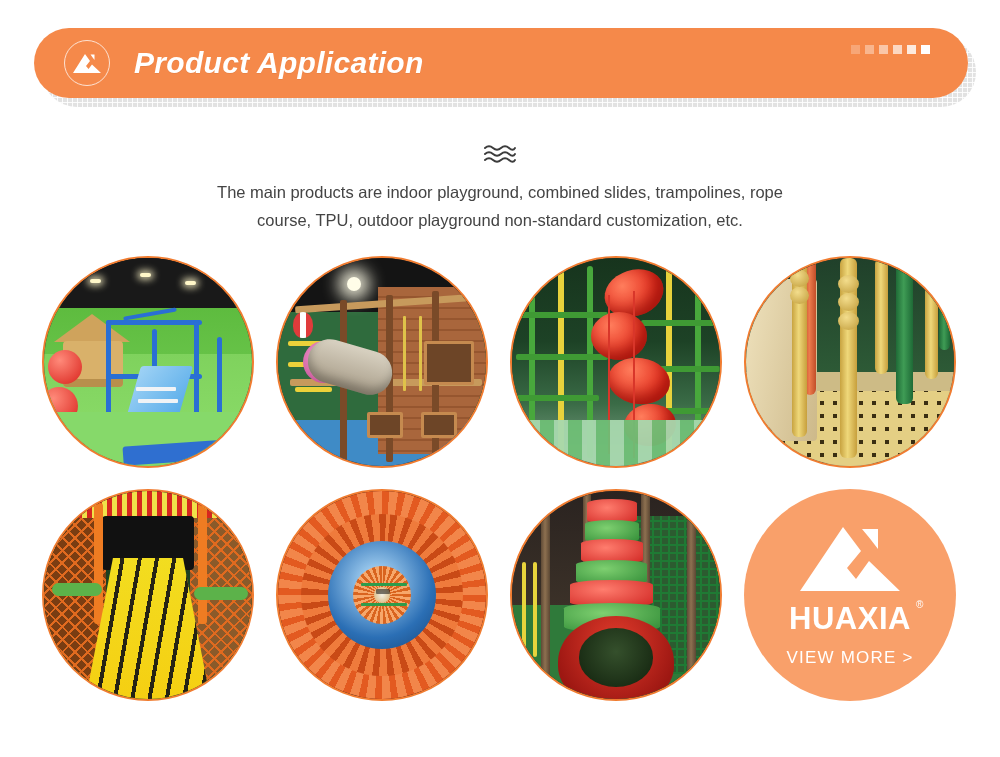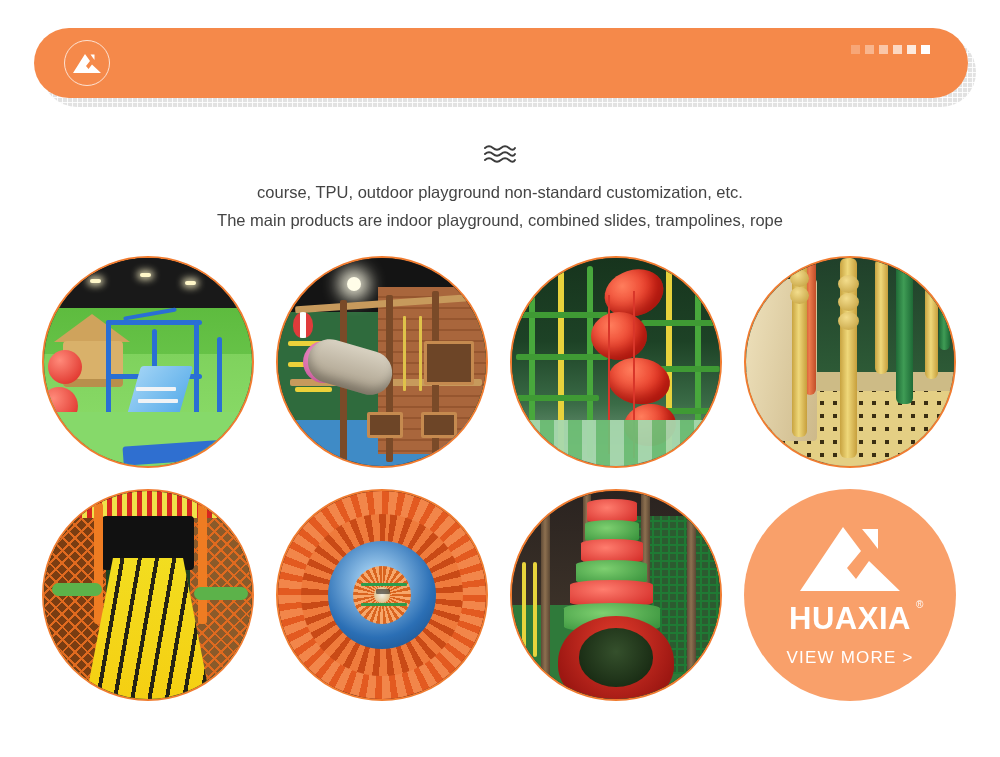--- a/index.html
+++ b/index.html
@@ -247,20 +247,21 @@
   <div class="banner-shadow"></div>
   <div class="banner">
 
     <div class="banner-logo">
       <svg width="30" height="22" viewBox="0 0 60 44" aria-hidden="true">
         <path d="M2 42 L26 4 L36 18 L28 28 L33 34 L40 25 L58 42 Z" fill="#ffffff"></path>
         <path d="M37 5 L45 5 L45 16 L40.5 10 Z" fill="#ffffff"></path>
       </svg>
     </div>
 
+    <div class="banner-title">Product Application</div>
 
 
     <div class="dots">
       <i></i>
       <i></i>
       <i></i>
       <i></i>
       <i></i>
       <i></i>
     </div>
@@ -271,22 +272,22 @@
   <svg width="34" height="22" viewBox="0 0 34 22" aria-hidden="true">
     <g fill="none" stroke="#3c3c3c" stroke-width="1.9" stroke-linecap="round">
       <path d="M2 5 q4 -3.5 8 0 t8 0 t8 0 t6 0"></path>
       <path d="M2 11 q4 -3.5 8 0 t8 0 t8 0 t6 0"></path>
       <path d="M2 17 q4 -3.5 8 0 t8 0 t8 0 t6 0"></path>
     </g>
   </svg>
 </div>
 
 <div class="intro">
+  <div>The main products are indoor playground, combined slides, trampolines, rope</div>
   <div>course, TPU, outdoor playground non-standard customization, etc.</div>
-  <div>The main products are indoor playground, combined slides, trampolines, rope</div>
 </div>
 
 <div class="grid">
 
   <div class="cell">
     <div class="circle">
       <div class="scene s1">
         <div class="ceil"></div>
         <div class="lamp" style="left:22%;top:10%"></div>
         <div class="lamp" style="left:46%;top:7%"></div>

